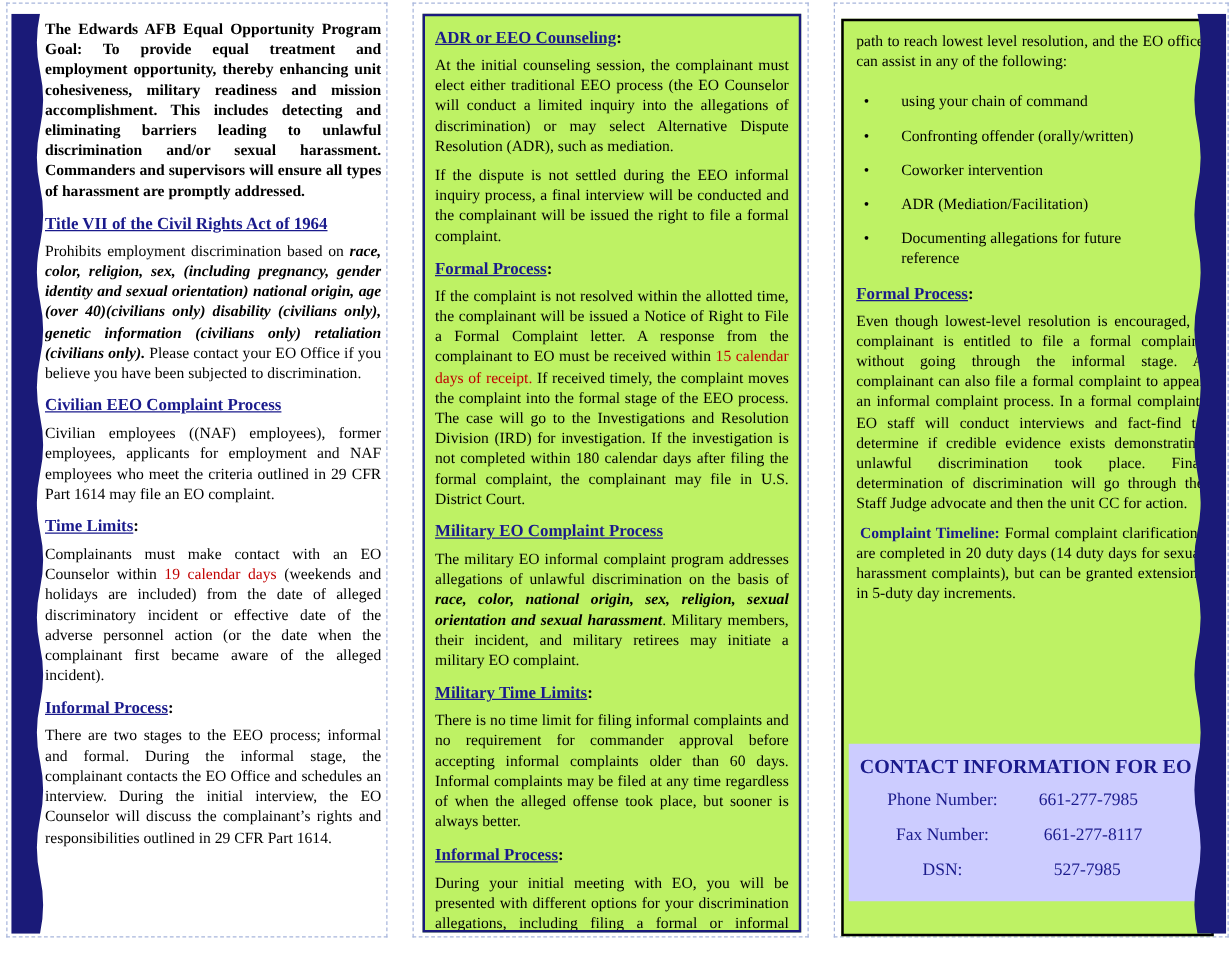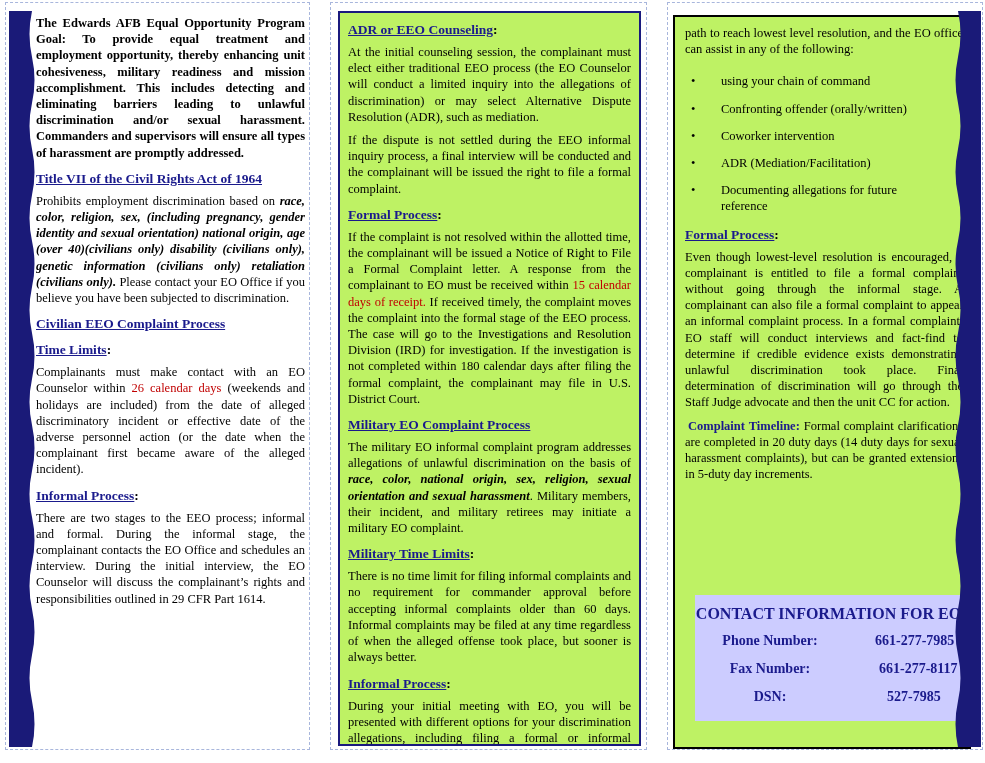--- a/index.html
+++ b/index.html
@@ -39,47 +39,48 @@
   h3.sec .colon{color:#000;text-decoration:none;}
 
   .bullets{margin-top:16px;}
   .bullet{display:flex;margin:0 0 11px;font-size:12.5px;line-height:16.2px;}
   .bullet .dot{width:30px;margin-left:6px;flex:none;}
   .bullet .btxt{flex:1;padding-right:30px;}
 
   .timeline{text-align:left;text-indent:3px;}
 
   #contact-box{
-    position:absolute;left:20px;right:7px;bottom:26px;height:126px;
+    position:absolute;left:4px;right:7px;bottom:26px;height:126px;
     background:#ccccff;box-sizing:border-box;padding-top:8px;
   }
   #contact-title{text-align:center;font-weight:bold;font-size:16px;color:#1a1a8c;margin:2px 0 4px;}
   .contact-row{display:grid;grid-template-columns:150px 1fr;height:28px;align-items:center;
-    font-weight:bold;font-size:14px;color:#1a1a8c;gap:28px;}
+    font-weight:normal;font-size:14px;color:#1a1a8c;}
   .contact-row .lbl{text-align:center;}
   .contact-row .val{text-align:left;}
   .v0{padding-left:2px;} .v1{padding-left:6px;} .v2{padding-left:14px;}
 </style>
 </head>
 <body>
 
 <div class="panel" id="panel-left">
   <svg class="wavebar" id="bar-left" viewBox="0 0 30 736" width="30" height="736" preserveAspectRatio="none" aria-hidden="true">
     <path fill="#1a1a78" d="M0,0 L23,0 q-5,23 0,46 q5,23 0,46 q-5,23 0,46 q5,23 0,46 q-5,23 0,46 q5,23 0,46 q-5,23 0,46 q5,23 0,46 q-5,23 0,46 q5,23 0,46 q-5,23 0,46 q5,23 0,46 q-5,23 0,46 q5,23 0,46 q-5,23 0,46 q5,23 0,46 L0,736 Z"></path>
   </svg>
   <div class="left-content">
     <p class="body intro">The Edwards AFB Equal Opportunity Program Goal: To provide equal treatment and employment opportunity, thereby enhancing unit cohesiveness, military readiness and mission accomplishment.  This includes detecting and eliminating barriers leading to unlawful discrimination and/or sexual harassment. Commanders and supervisors will ensure all types of harassment are promptly addressed.</p>
 
     <h3 class="sec"><span class="u">Title VII of the Civil Rights Act of 1964</span></h3>
     <p class="body"><span>Prohibits employment discrimination based on </span><span class="emph">race, color, religion, sex, (including pregnancy, gender identity and sexual orientation) national origin, age (over 40)(civilians only) disability (civilians only), genetic information (civilians only) retaliation (civilians only).</span><span> Please contact your EO Office if you believe you have been subjected to discrimination.</span></p>
 
     <h3 class="sec"><span class="u">Civilian EEO Complaint Process</span></h3>
+    <p class="body">Civilian employees ((NAF) employees), former employees, applicants for employment and NAF employees who meet the criteria outlined in 29 CFR Part 1614 may file an EO complaint.</p>
 
     <h3 class="sec"><span class="u">Time Limits</span><span class="colon">:</span></h3>
-    <p class="body"><span>Complainants must make contact with an EO Counselor within </span><span class="red">26 calendar days</span><span> (weekends and holidays are included) from the date of alleged discriminatory incident or effective date of the adverse personnel action (or the date when the complainant first became aware of the alleged incident).</span></p>
+    <p class="body"><span>Complainants must make contact with an EO Counselor within </span><span class="red">19 calendar days</span><span> (weekends and holidays are included) from the date of alleged discriminatory incident or effective date of the adverse personnel action (or the date when the complainant first became aware of the alleged incident).</span></p>
 
     <h3 class="sec"><span class="u">Informal Process</span><span class="colon">:</span></h3>
     <p class="body last">There are two stages to the EEO process; informal and formal.  During the informal stage, the complainant contacts the EO Office and schedules an interview.  During the initial interview, the EO Counselor will discuss the complainant’s rights and responsibilities outlined in 29 CFR Part 1614.</p>
   </div>
 </div>
 
 <div class="panel" id="panel-middle">
   <div class="box" id="middle-box">
     <h3 class="sec"><span class="u">ADR or EEO Counseling</span><span class="colon">:</span></h3>
     <p class="body">At the initial counseling session, the complainant must elect either traditional EEO process (the EO Counselor will conduct a limited inquiry into the allegations of discrimination) or may select Alternative Dispute Resolution (ADR), such as mediation.</p>

